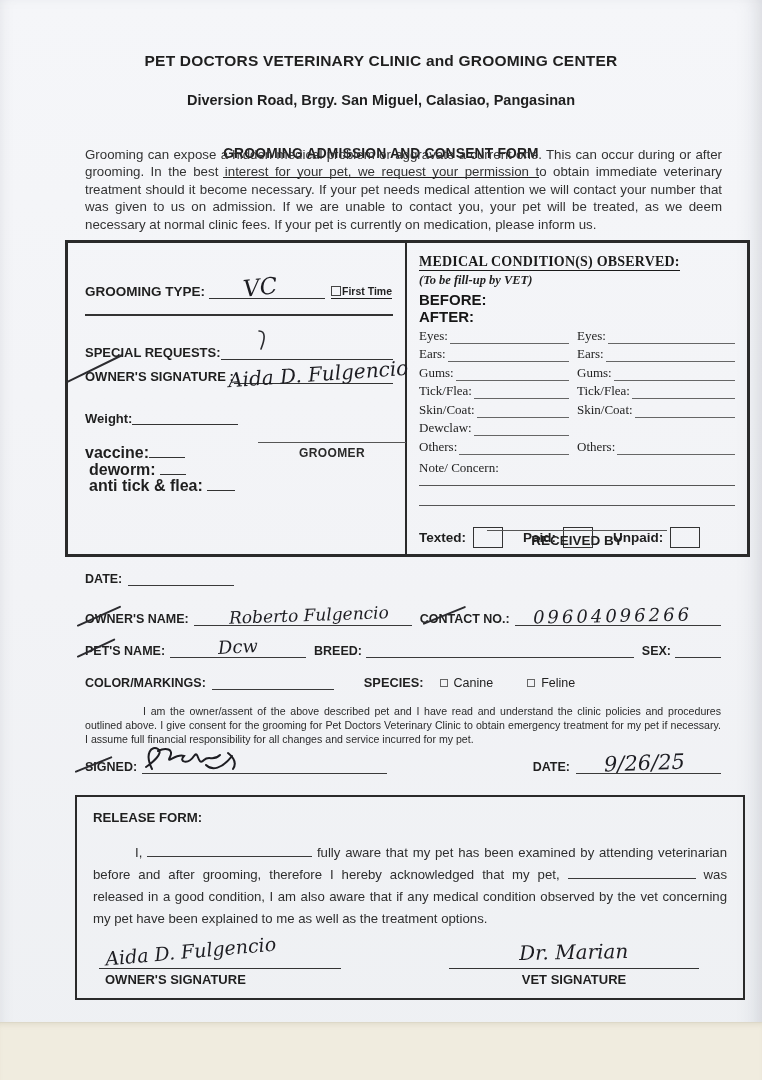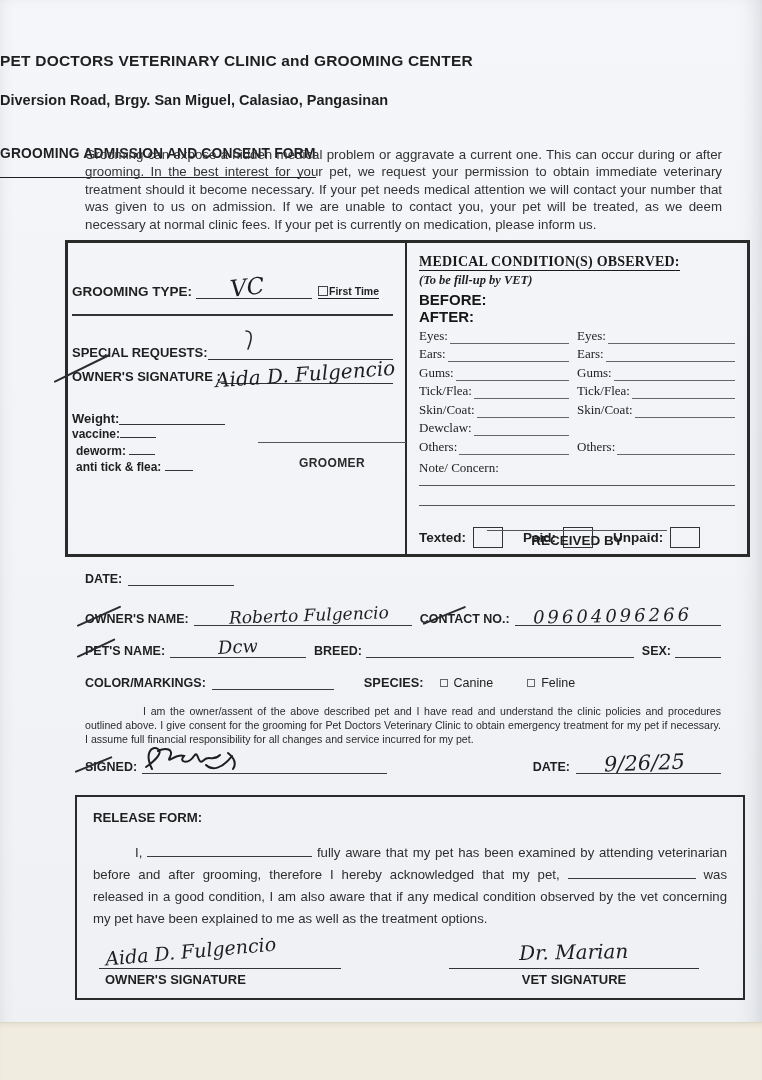--- a/index.html
+++ b/index.html
@@ -12,35 +12,35 @@
     box-shadow: inset -16px 0 22px -14px rgba(110,115,128,.28),
                 inset 10px 0 16px -12px rgba(110,115,128,.18);
   }
   .scanner-strip {
     position:absolute; left:0; top:1022px; width:762px; height:58px;
     background:#f0ecdf; border-top:1px solid #ddd8c8;
     box-shadow: inset 0 4px 6px -4px rgba(150,140,110,.25);
   }
 
   
-  .header { position:absolute; top:52px; left:0; width:762px; text-align:left; }
+  .header { position:absolute; top:52px; left:0; width:762px; text-align:center; }
   .clinic-name { font-size:15.5px; font-weight:bold; color:#1f1f1f; letter-spacing:.2px; }
   .clinic-address { margin-top:22px; font-size:14.5px; font-weight:bold; color:#1f1f1f; }
   .form-title { margin-top:20px; font-size:13.8px; font-weight:bold; color:#1f1f1f;
                 display:inline-block; border-bottom:1.6px solid #1f1f1f; padding-bottom:16px; letter-spacing:.2px; }
   .form-title-wrap { margin-top:18px; }
 
   
   .intro { position:absolute; top:146px; left:85px; width:637px;
            font-size:13.3px; line-height:17.4px; text-align:justify; color:#333; }
 
   
   .main-table { position:absolute; top:240px; left:65px; width:685px; height:317px;
                 border:3px solid #2a2a2a; display:flex; background:transparent; }
-  .left-cell  { width:339px; border-right:2.5px solid #2a2a2a; padding:16px 12px 0 4px; position:relative; }
+  .left-cell  { width:339px; border-right:2.5px solid #2a2a2a; padding:16px 12px 0 17px; position:relative; }
   .right-cell { flex:1; padding:9px 12px 0 12px; position:relative; }
 
   .blank { display:inline-block; border-bottom:1.4px solid #3a3a3a; height:15px; vertical-align:baseline; }
 
   .gt-row { margin-top:24px; display:flex; align-items:flex-end; }
   .lbl-lg { font-size:13.5px; font-weight:bold; white-space:nowrap; color:#1f1f1f; }
   .gt-blank { width:116px; border-bottom:1.5px solid #333; position:relative; height:16px; margin-left:4px; }
   .hw { font-family:"DejaVu Serif", serif; font-style:italic; color:#1d1d22; white-space:nowrap; }
   .gt-hw { position:absolute; left:34px; bottom:-2px; font-size:23px; transform:rotate(-6deg); }
   .first-time { margin-left:6px; display:flex; align-items:center; border-bottom:1.6px solid #1f1f1f;
@@ -55,26 +55,26 @@
   .sr-blank { flex:1; border-bottom:1.5px solid #333; height:15px; position:relative; }
   .stray-mark { position:absolute; left:32px; top:-16px; }
 
   .os-row { margin-top:9px; display:flex; align-items:flex-end; position:relative; }
   .os-blank { flex:1; border-bottom:1.5px solid #333; height:15px; position:relative; }
   .os-hw { position:absolute; left:-6px; bottom:-3px; font-size:20px; transform:rotate(-4deg); }
 
   .weight-row { margin-top:27px; display:flex; align-items:flex-start; }
   .weight-blank { width:106px; border-bottom:1.5px solid #333; height:14px; }
 
-  .vax { font-size:12px; font-weight:bold; color:#1f1f1f; line-height:16.5px; }
+  .vax { margin-top:19px; font-size:16px; font-weight:bold; color:#1f1f1f; line-height:16.5px; }
   .vax .blank { border-bottom:1.4px solid #333; height:11px; }
 
   .groomer { position:absolute; left:190px; top:188px; width:148px; text-align:center; }
   .groomer-line { border-bottom:1.4px solid #555; height:12px; }
-  .groomer-label { margin-top:13px; font-size:12px; font-weight:bold; letter-spacing:.4px; color:#2a2a2a; }
+  .groomer-label { margin-top:3px; font-size:12px; font-weight:bold; letter-spacing:.4px; color:#2a2a2a; }
 
   
   .med-title { font-family:"Liberation Serif", serif; font-size:14px; font-weight:bold; color:#1a1a1a;
                display:inline-block; border-bottom:1.6px solid #1a1a1a; letter-spacing:.2px; }
   .med-sub { margin-top:2px; font-family:"Liberation Serif", serif; font-size:12.5px; font-weight:bold; font-style:italic; color:#222; }
   .ba-row { margin-top:3px; display:flex;flex-direction:column; }
   .ba { width:50%; font-size:15px; font-weight:bold; color:#161616; }
   .mrow { display:flex; margin-top:2.5px; height:16px; }
   .mhalf { width:50%; display:flex; align-items:flex-end; padding-right:8px; }
   .mhalf:last-child { padding-right:0; }

